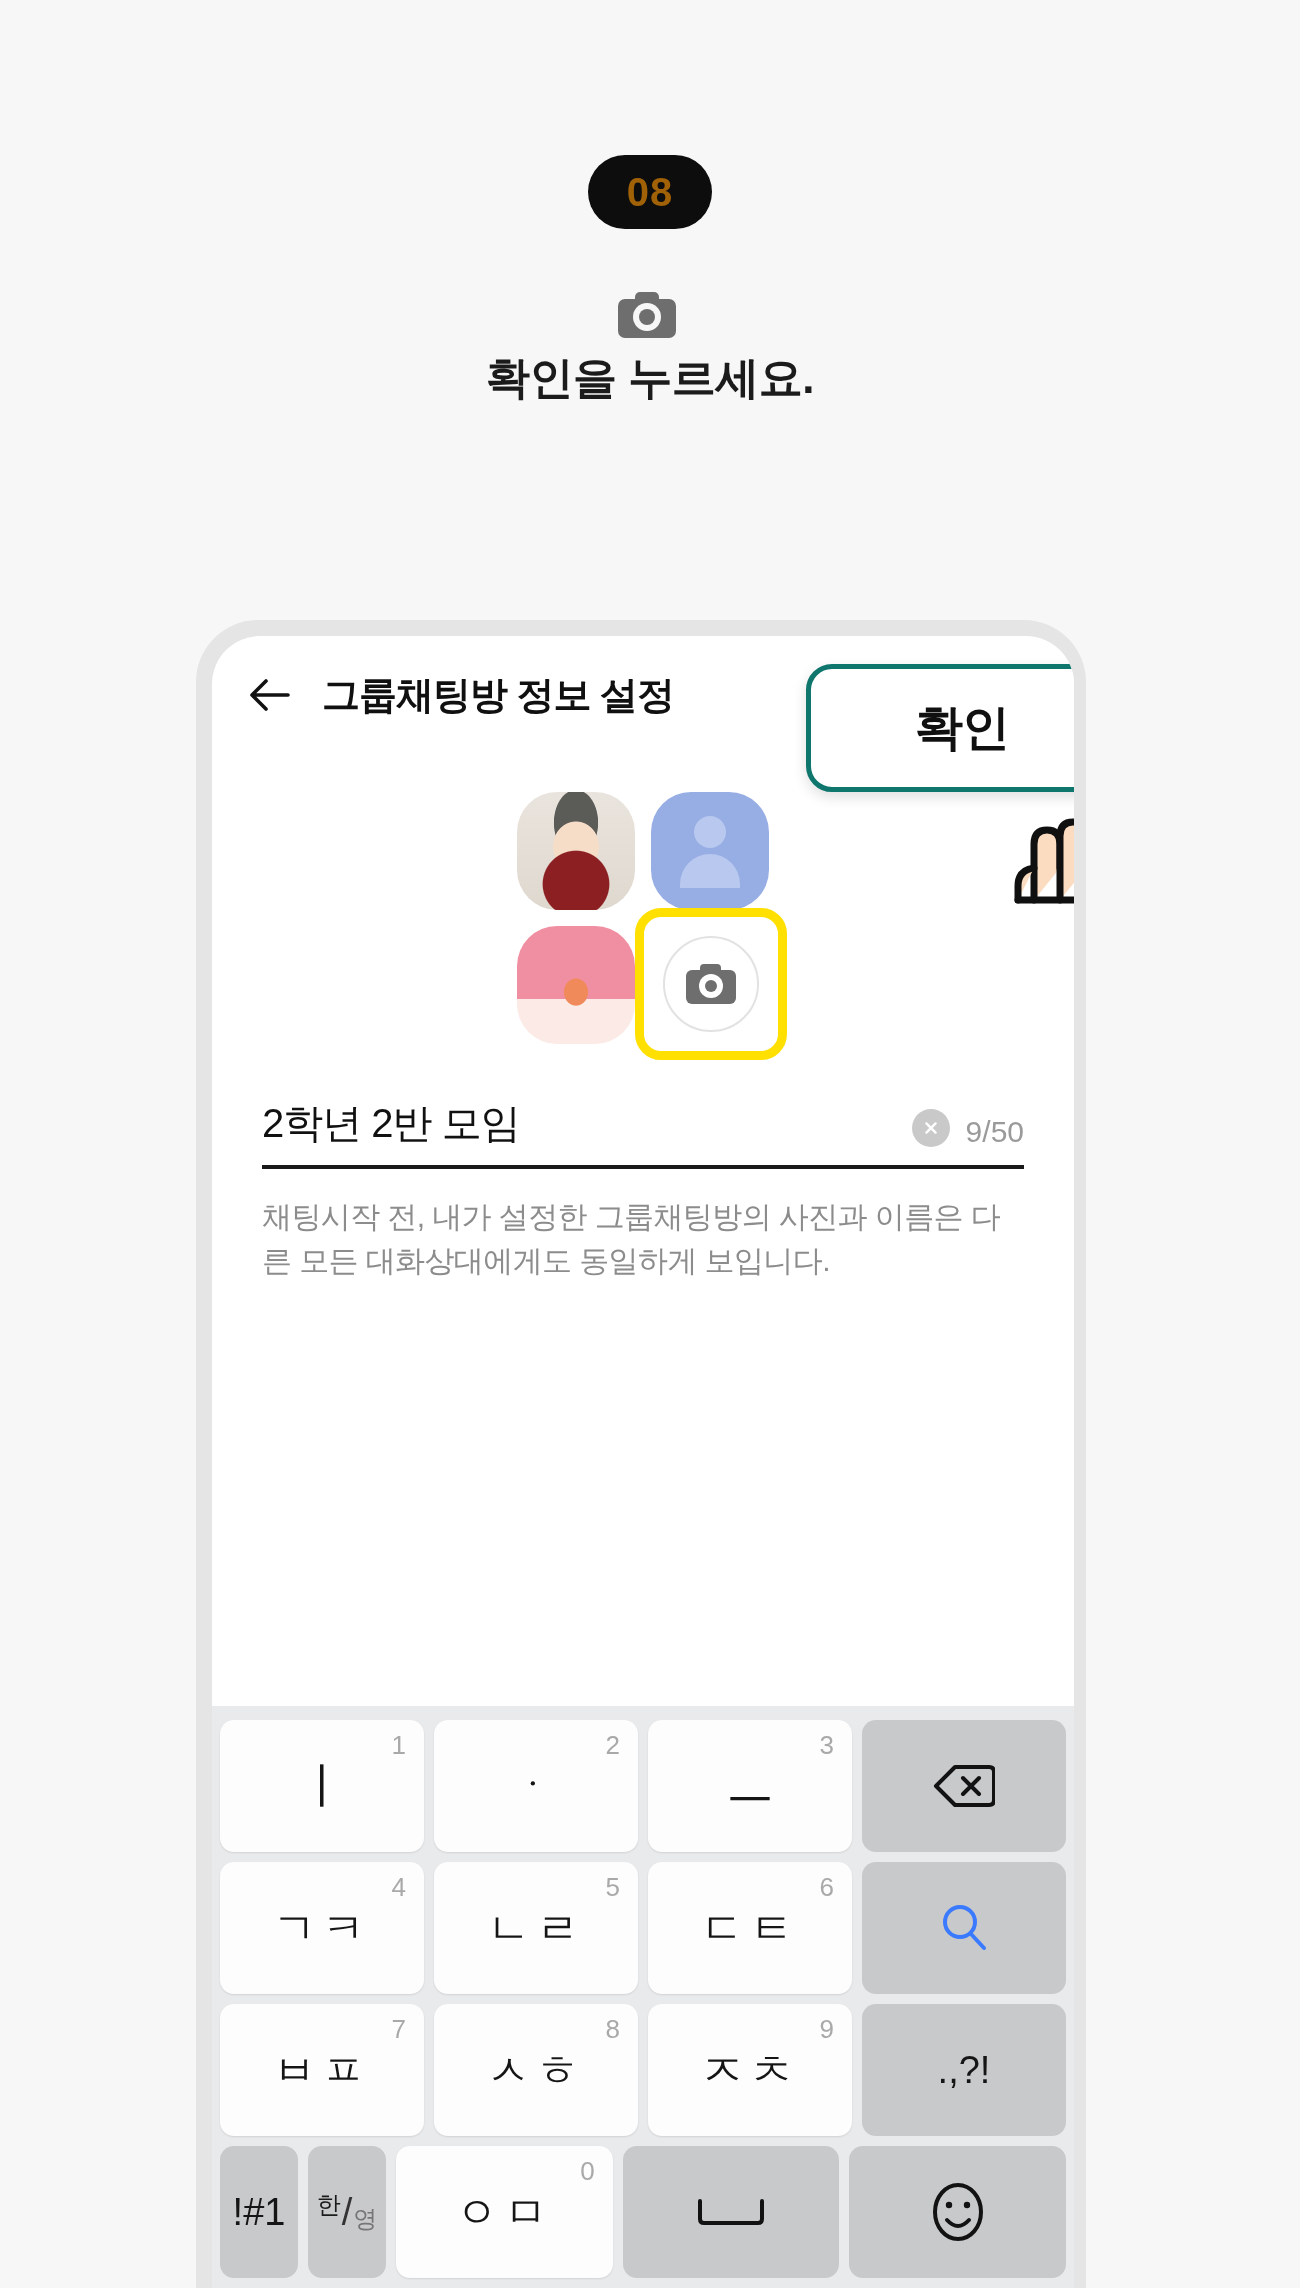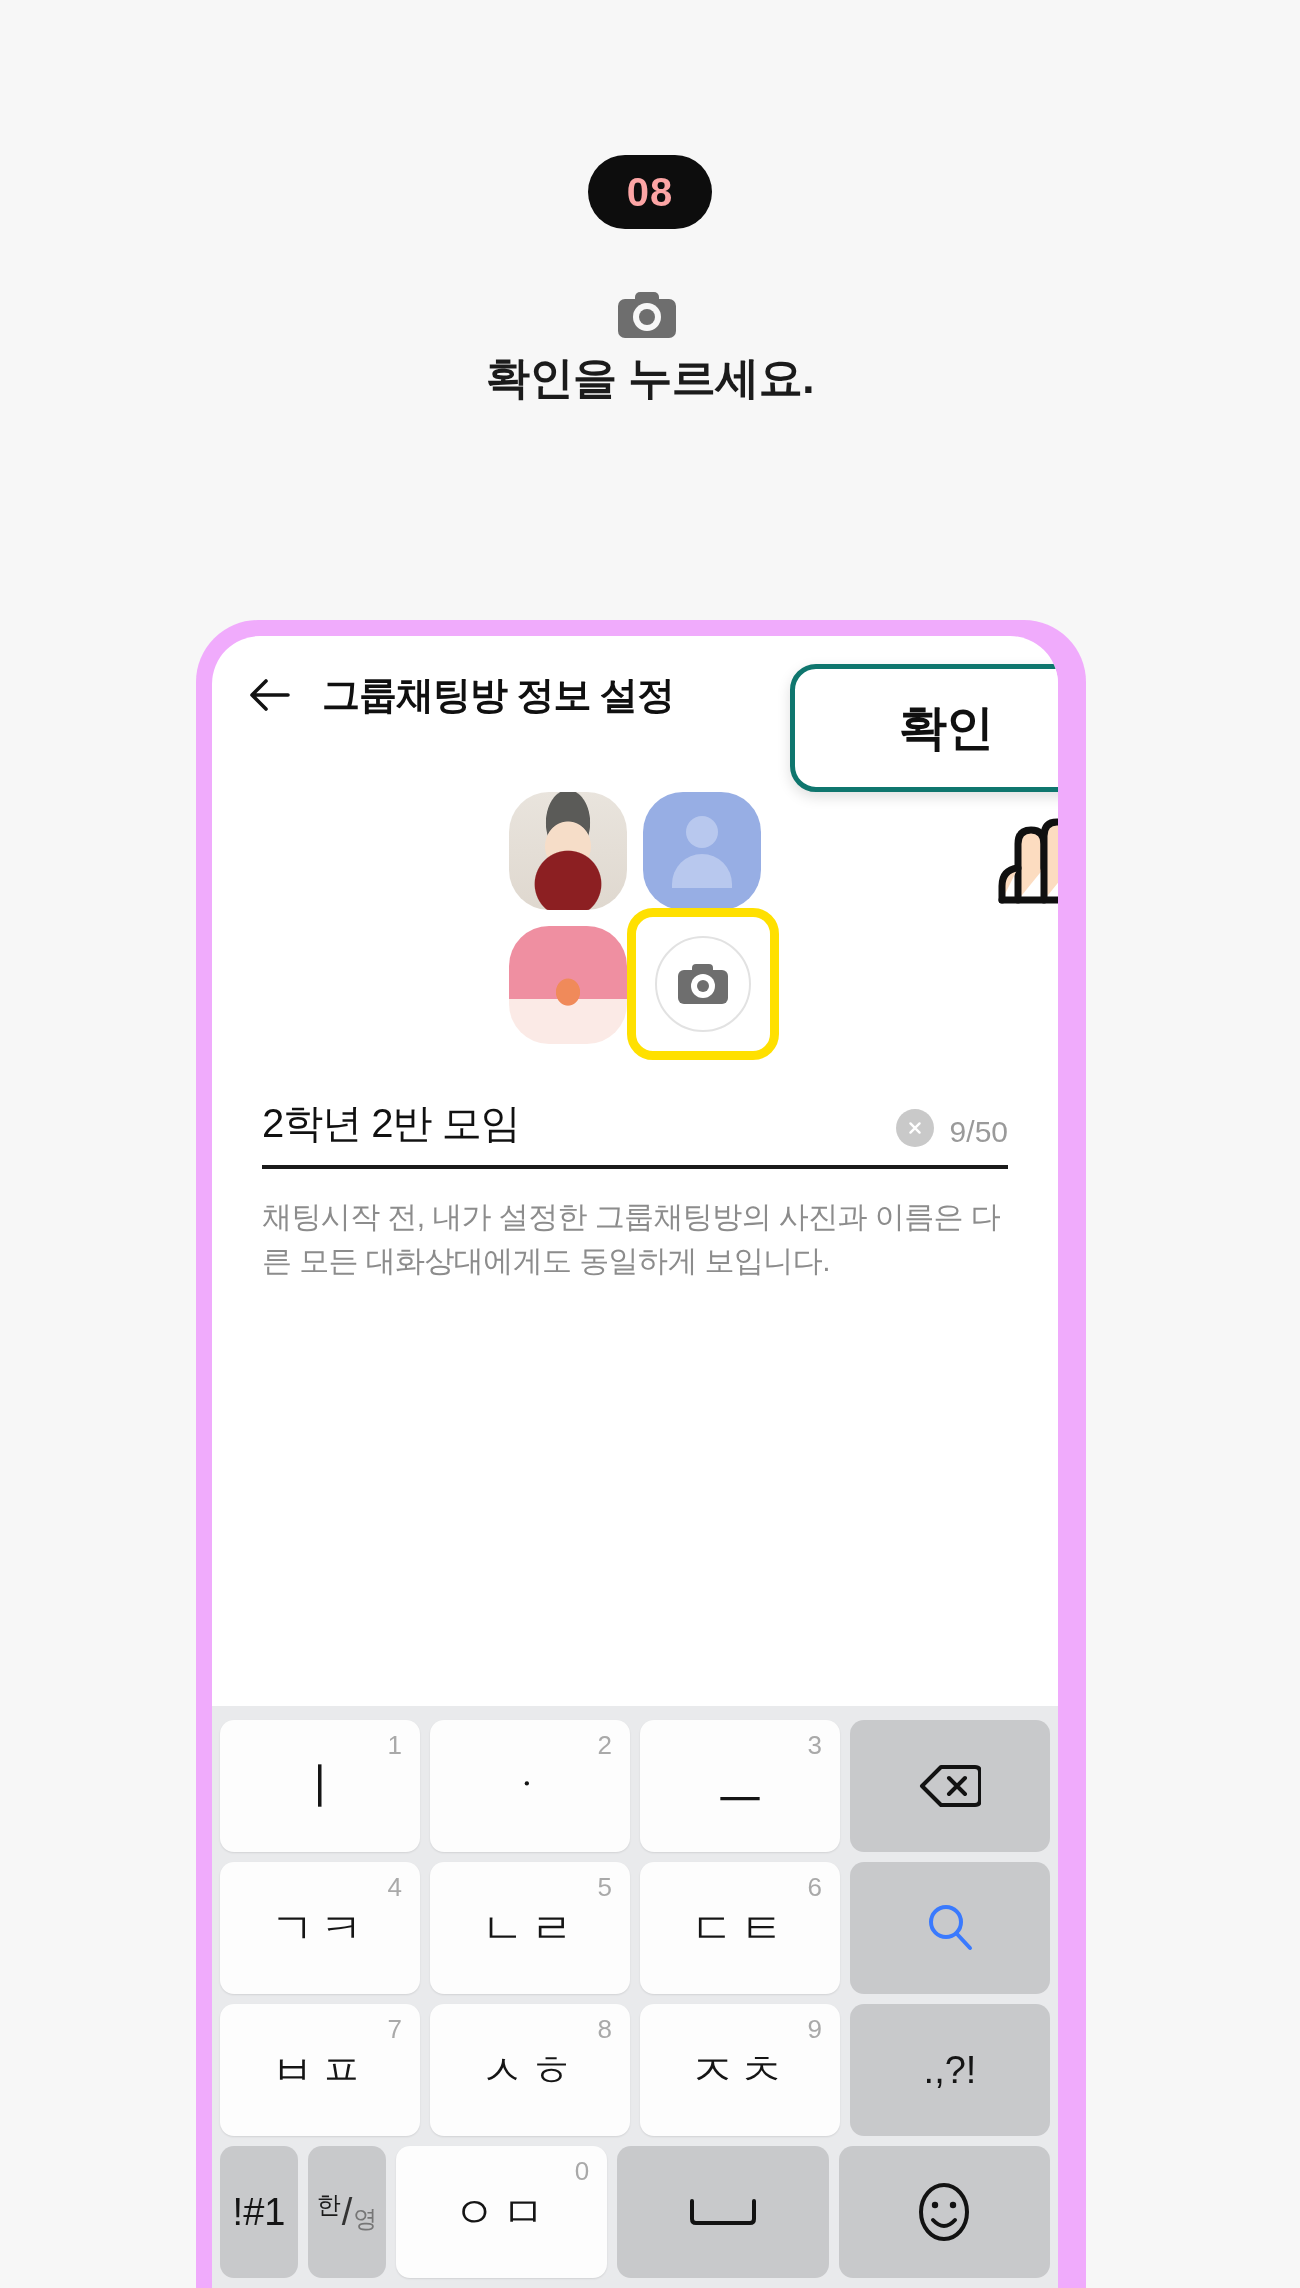--- a/index.html
+++ b/index.html
@@ -20,21 +20,21 @@
   
   .step-badge {
     position: absolute;
     left: 50%;
     transform: translateX(-50%);
     top: 155px;
     width: 124px;
     height: 74px;
     border-radius: 37px;
     background: #0d0d0d;
-    color: #fca5a5;
+    color: #a16207;
     display: flex;
     align-items: center;
     justify-content: center;
     font-size: 40px;
     font-weight: 700;
     letter-spacing: 1px;
   }
 
   
   .instructions {
@@ -87,24 +87,24 @@
     background: #6e6e6e;
   }
 
   
   .phone {
     position: absolute;
     left: 196px;
     top: 620px;
     width: 890px;
     height: 1668px;
-    background: #f0abfc;
+    background: #e5e5e5;
     border-radius: 62px 62px 0 0;
     box-sizing: border-box;
-    padding: 16px 28px 0 16px;
+    padding: 16px 12px 0 16px;
   }
   .phone-screen {
     width: 100%;
     height: 100%;
     background: #ffffff;
     border-radius: 48px 48px 0 0;
     overflow: hidden;
     position: relative;
   }
 

